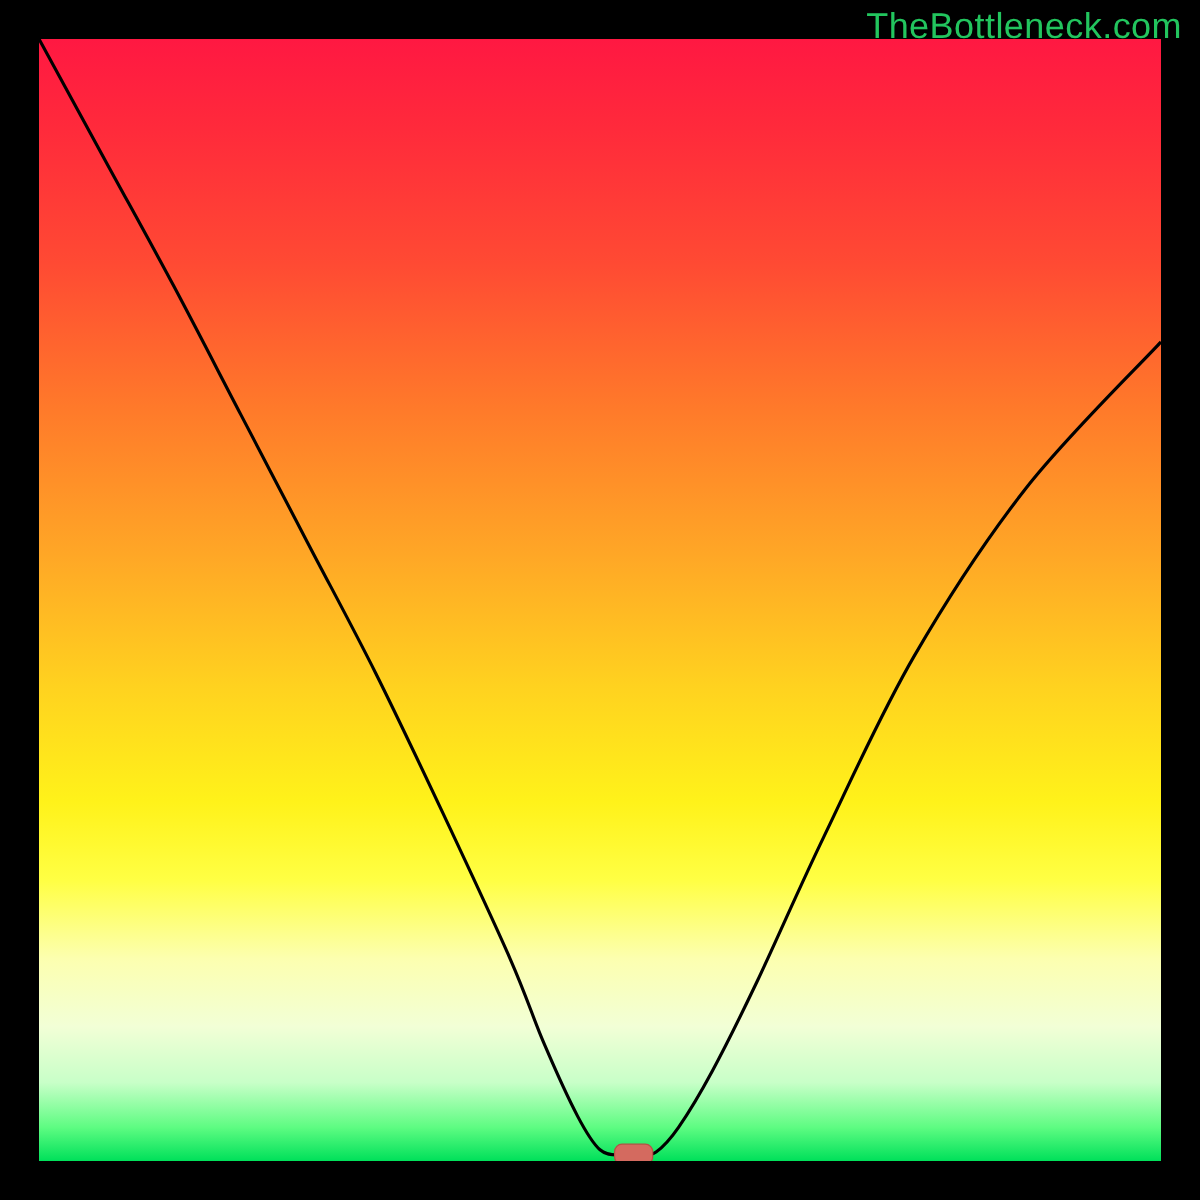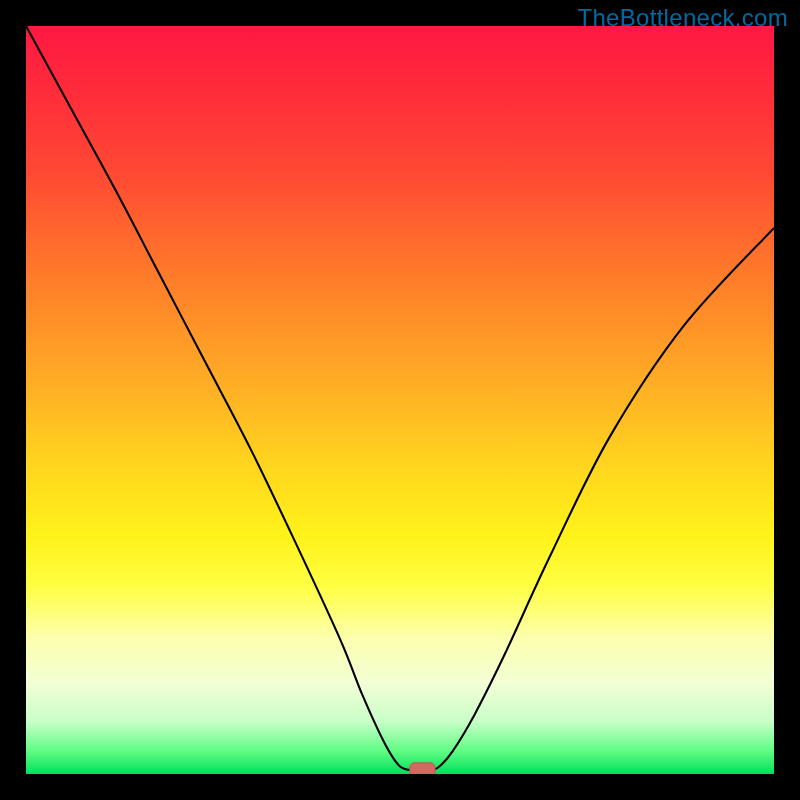--- a/index.html
+++ b/index.html
@@ -10,21 +10,21 @@
     height: 800px;
     background: #000;
   }
   .watermark {
     position: absolute;
     top: 4px;
     right: 12px;
     font-family: Arial, Helvetica, sans-serif;
     font-size: 24px;
     font-weight: 500;
-    color: #0369a1;
+    color: #22c55e;
     letter-spacing: 0.3px;
     z-index: 20;
   }
   .plot-area {
     position: absolute;
     left: 26px;
     top: 26px;
     width: 748px;
     height: 748px;
     background: linear-gradient(to bottom,

